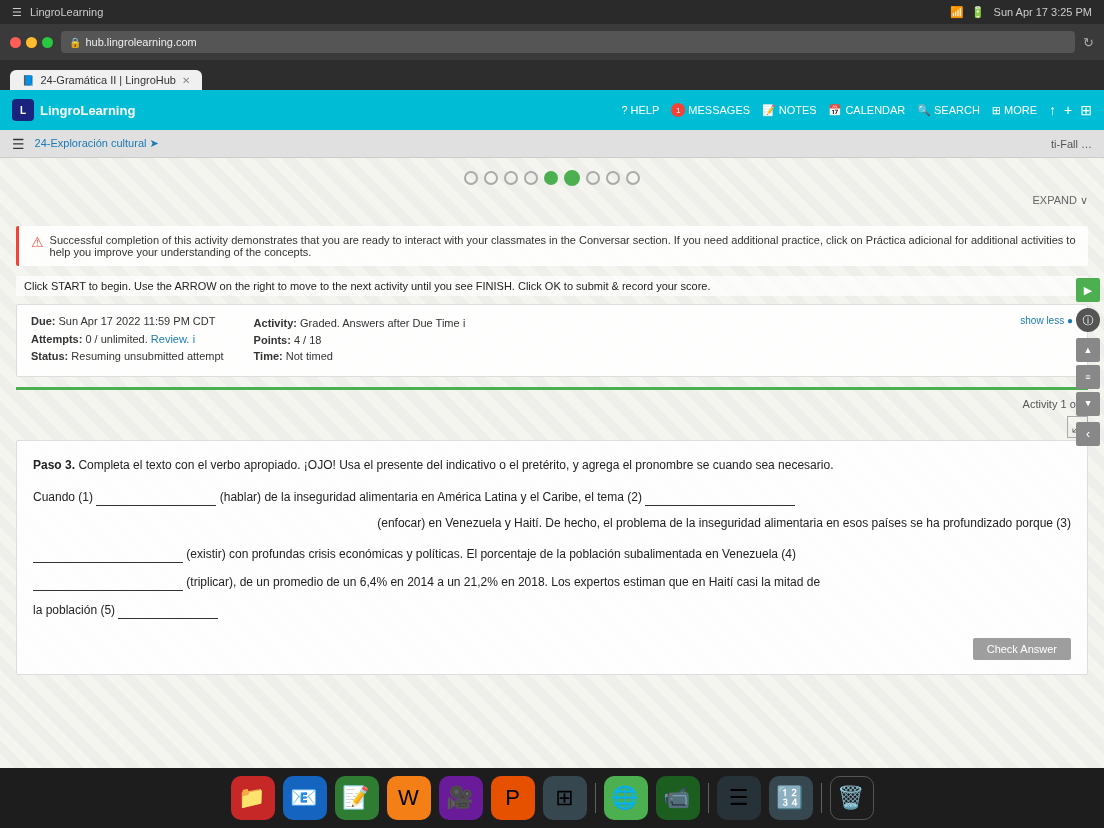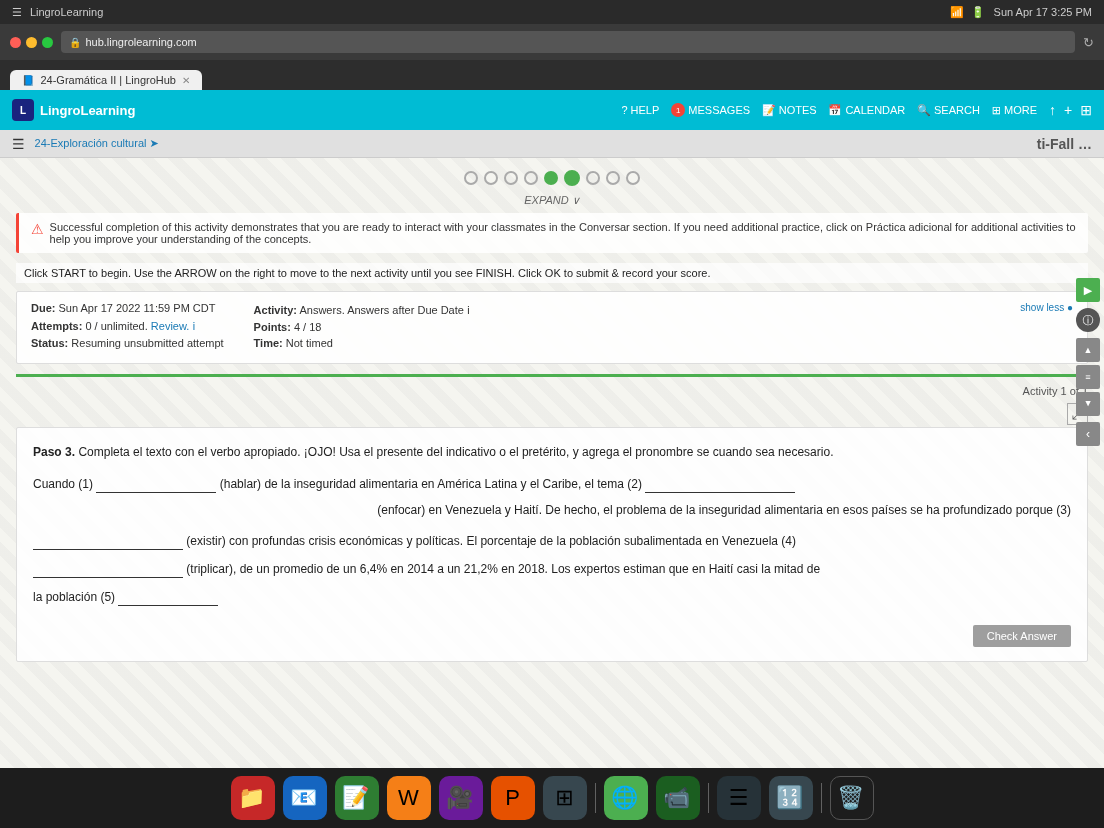--- a/index.html
+++ b/index.html
@@ -147,23 +147,22 @@
       font-size: 11px;
       color: #333;
       border-bottom: 1px solid #ccc;
     }
     .course-breadcrumb {
       color: #1a7ab5;
       font-size: 11px;
     }
     .course-nav-right {
       margin-left: auto;
-      font-size: 14px;
+      font-size: 11px;
       color: #555;
-      font-weight: bold;
     }
 
     
     .main-area {
       background: #f5f5f0;
       background-image: repeating-linear-gradient(
         45deg,
         transparent,
         transparent 10px,
         rgba(200,200,200,0.15) 10px,
@@ -186,25 +185,24 @@
     .prog-dot {
       width: 14px;
       height: 14px;
       border-radius: 50%;
       border: 2px solid #aaa;
       background: transparent;
     }
     .prog-dot.filled { background: #4caf50; border-color: #4caf50; }
     .prog-dot.active { background: #4caf50; border-color: #4caf50; width: 16px; height: 16px; }
     .expand-label {
-      text-align: center;
+      text-align: right;
       font-size: 11px;
       color: #666;
-      margin-bottom: 6px;
-      font-style: italic;
+      margin-bottom: 19px;
     }
 
     
     .info-box {
       background: rgba(255,255,255,0.85);
       border-left: 3px solid #f44336;
       padding: 8px 12px;
       margin-bottom: 10px;
       font-size: 11px;
       color: #333;
@@ -447,21 +445,21 @@
         <span style="color:#1a7ab5;">Review. ℹ</span>
       </div>
       <div>
         <span class="detail-label">Status:</span>
         <span>Resuming unsubmitted attempt</span>
       </div>
     </div>
     <div class="detail-right">
       <div>
         <span class="detail-label">Activity:</span>
-        <span>Answers. Answers after Due Date ℹ</span>
+        <span>Graded. Answers after Due Time ℹ</span>
       </div>
       <div>
         <span class="detail-label">Points:</span>
         <span>4 / 18</span>
       </div>
       <div>
         <span class="detail-label">Time:</span>
         <span>Not timed</span>
       </div>
     </div>

